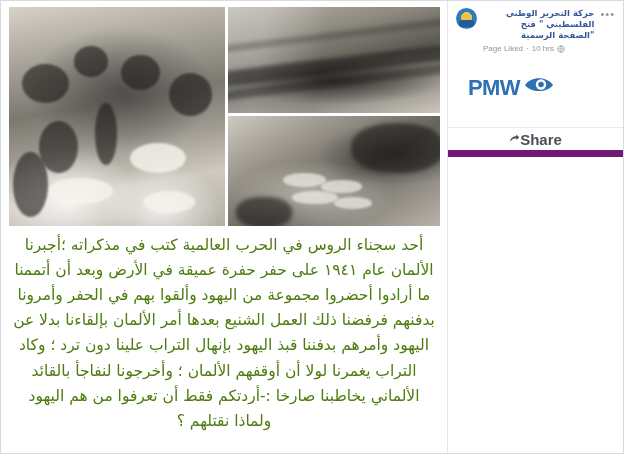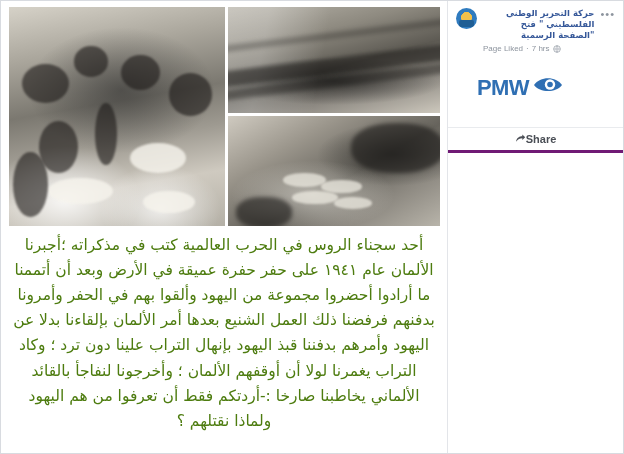--- a/index.html
+++ b/index.html
@@ -185,21 +185,21 @@
   }
   .more-dots {
     flex: 0 0 auto;
     color: #8d949e;
     font-size: 11px;
     line-height: 1;
     padding-top: 1px;
     letter-spacing: 1px;
   }
   .pmw-logo {
-    margin: 20px 0 0 29px;
+    margin: 20px 0 0 20px;
     display: flex;
     align-items: center;
     gap: 4px;
     text-align: center;
   }
   .pmw-text {
     font-family: "Liberation Sans", sans-serif;
     font-weight: bold;
     color: #2f6fb3;
     font-size: 22px;
@@ -216,27 +216,27 @@
     height: 23px;
     position: relative;
     margin-bottom: 8px;
   }
   .share-row {
     position: absolute;
     left: 0;
     right: 0;
     top: 126px;
     border-top: 1px solid #e9ebee;
-    border-bottom: 3px solid #701a75;
+    border-bottom: 7px solid #701a75;
     height: 22px;
     display: flex;
     align-items: center;
     justify-content: center;
     color: #4b4f56;
-    font-size: 11px;
+    font-size: 15px;
     font-weight: bold;
     background: #ffffff;
   }
   .share-row svg {
     display: block;
   }
 </style>
 </head>
 <body>
 
@@ -277,21 +277,21 @@
 
   <div class="post-right">
 
     <div class="fb-header">
       <div class="avatar"></div>
       <div class="page-meta">
         <div class="page-name">حركة التحرير الوطني الفلسطيني " فتح "الصفحة الرسمية</div>
         <div class="page-sub">
           <span>Page Liked</span>
           <span class="dot-sep">·</span>
-          <span>7 hrs</span>
+          <span>10 hrs</span>
           <span class="globe-icon">
             <svg width="8" height="8" viewBox="0 0 12 12" aria-hidden="true">
               <circle cx="6" cy="6" r="5" fill="none" stroke="#8d949e" stroke-width="1"></circle>
               <path d="M1 6h10M6 1c2 2.2 2 7.8 0 10M6 1C4 3.2 4 8.8 6 11" fill="none" stroke="#8d949e" stroke-width="0.8"></path>
             </svg>
           </span>
         </div>
       </div>
       <div class="more-dots">•••</div>
     </div>

